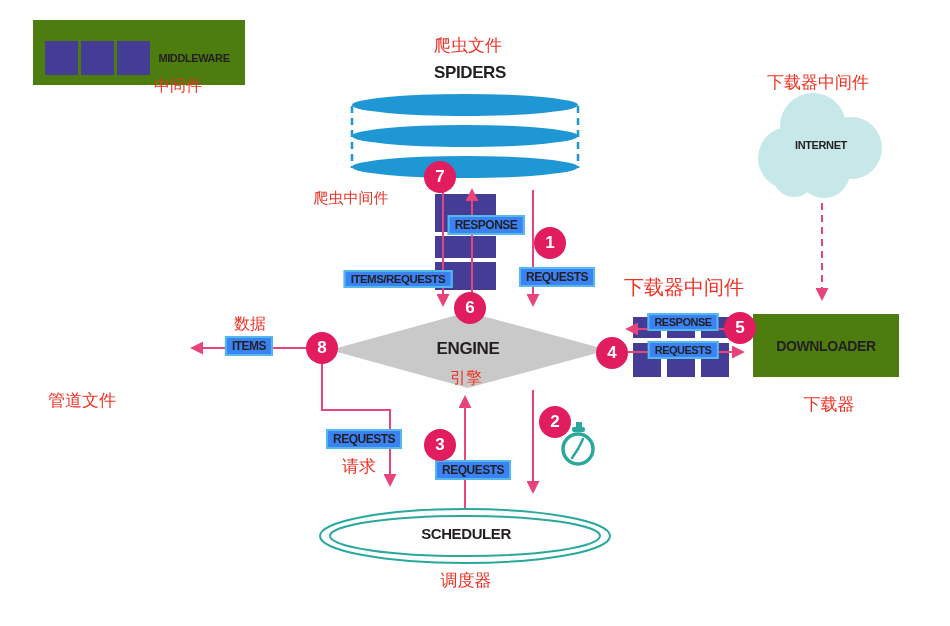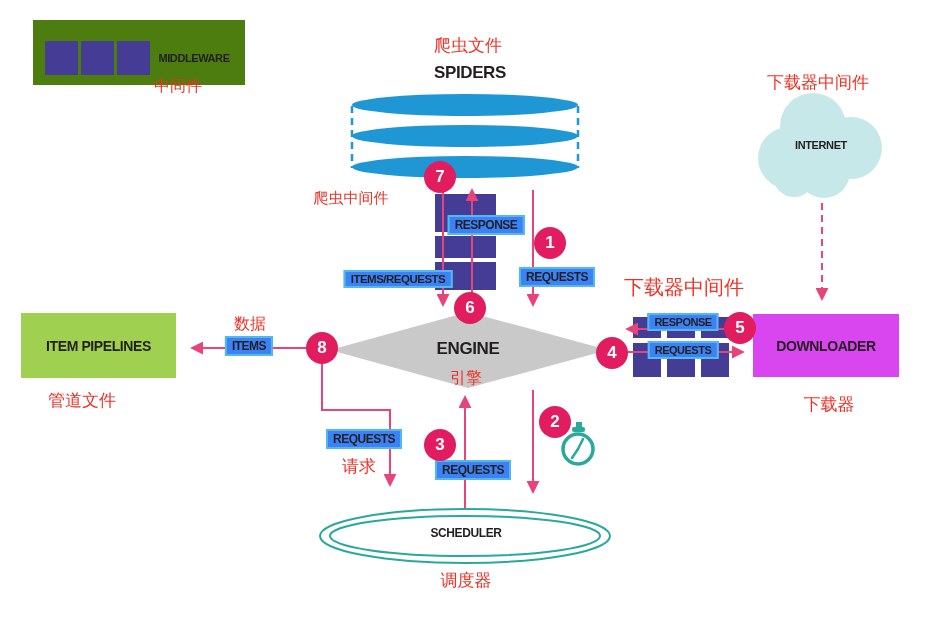--- a/index.html
+++ b/index.html
@@ -104,31 +104,28 @@
 
   <div class="ctr red" style="left:468px;top:45px;font-size:17px">爬虫文件</div>
   <div class="ctr blk cond" style="left:470px;top:73px;font-size:17px">SPIDERS</div>
 
   <div class="ctr red" style="left:818px;top:82px;font-size:17px">下载器中间件</div>
   <div class="ctr blk cond" style="left:821px;top:145px;font-size:11px;z-index:4">INTERNET</div>
 
   <div class="ctr blk cond" style="left:468px;top:349px;font-size:17px">ENGINE</div>
   <div class="ctr red" style="left:466px;top:378px;font-size:16px">引擎</div>
 
-  <div class="node-box cond" style="left:21px;top:313px;width:155px;height:65px;background:#9fd04f;font-size:14px">
-    <span>ITEM PIPELINES</span>
-  </div>
   <div class="ctr red" style="left:82px;top:400px;font-size:17px">管道文件</div>
 
-  <div class="node-box cond" style="left:753px;top:314px;width:146px;height:63px;background:#d946ef;font-size:14px">
+  <div class="node-box cond" style="left:753px;top:314px;width:146px;height:63px;background:#4d7c0f;font-size:14px">
     <span>DOWNLOADER</span>
   </div>
   <div class="ctr red" style="left:829px;top:404px;font-size:17px">下载器</div>
 
-  <div class="ctr blk cond" style="left:466px;top:533px;font-size:12px">SCHEDULER</div>
+  <div class="ctr blk cond" style="left:466px;top:533px;font-size:15px">SCHEDULER</div>
   <div class="ctr red" style="left:466px;top:580px;font-size:17px">调度器</div>
 
   <div class="ctr red" style="left:351px;top:198px;font-size:15px">爬虫中间件</div>
   <div class="ctr red" style="left:684px;top:287px;font-size:20px">下载器中间件</div>
 
   <div class="flow-label" style="left:486px;top:225px">RESPONSE</div>
   <div class="flow-label" style="left:398px;top:279px;font-size:11.5px">ITEMS/REQUESTS</div>
   <div class="flow-label" style="left:557px;top:277px">REQUESTS</div>
   <div class="flow-label" style="left:249px;top:346px">ITEMS</div>
   <div class="flow-label" style="left:683px;top:322px;font-size:11px">RESPONSE</div>

